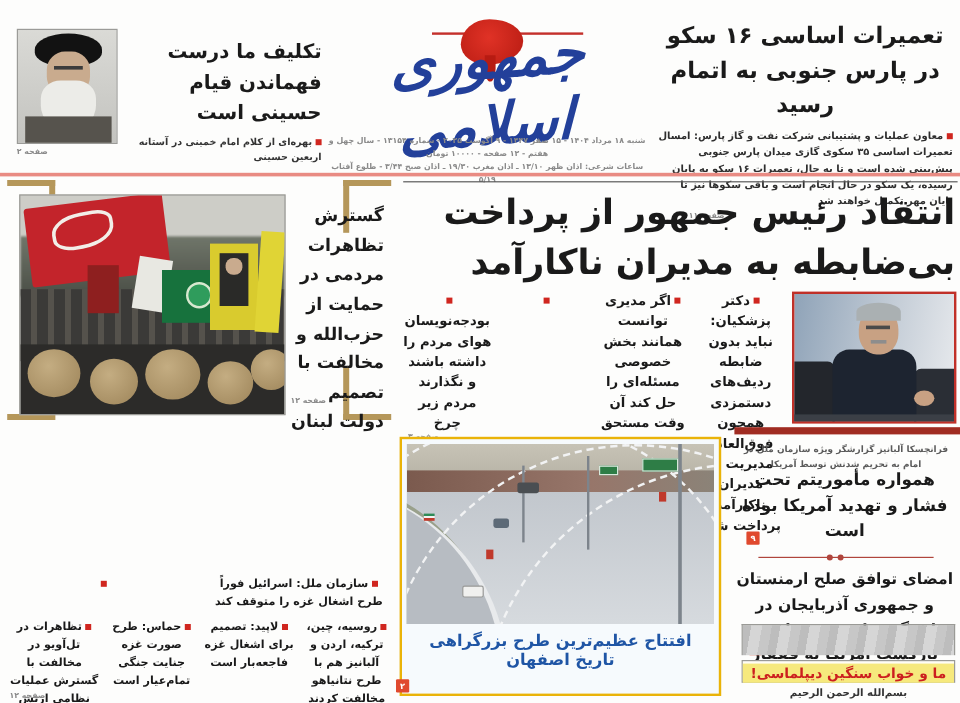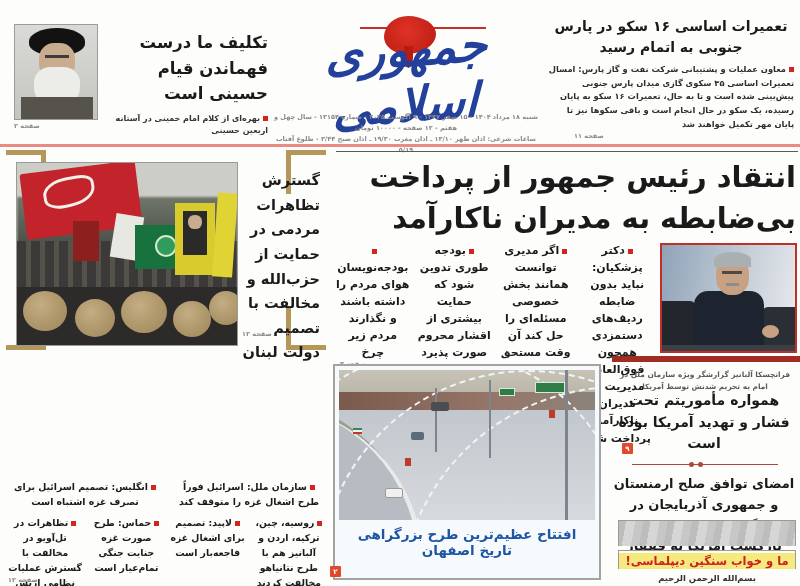--- a/index.html
+++ b/index.html
@@ -26,21 +26,21 @@
   .brief-k { margin-top:6px; font-size:8px; font-weight:700; color:#333; line-height:1.6; }
   .masthead { left:272px; top:6px; width:272px; height:104px; }
   .mast-line { position:absolute; left:88px; top:21px; width:126px; height:2px; background:#c4302b; }
   .mast-splash { position:absolute; left:112px; top:10px; width:52px; height:38px; background:radial-gradient(circle at 45% 40%, #e03226, #b71b12); border-radius:46% 54% 58% 42%/55% 48% 52% 45%; }
   .mast-drip { position:absolute; left:132px; top:40px; width:9px; height:22px; background:#b71b12; border-radius:0 0 60% 60%; }
   .mast-title { position:absolute; right:2px; top:16px; width:100%; text-align:center;
     font-size:47px; font-weight:700; font-style:italic; color:#23409a;
     transform:rotate(-4deg) skewX(-5deg); letter-spacing:-2px; }
   .datelines { left:268px; top:112px; width:276px; text-align:center; line-height:1.7; }
   .plat { left:548px; top:16px; width:246px; text-align:center; }
-  .plat-h { font-size:14px; font-weight:700; line-height:1.5; }
+  .plat-h { font-size:19px; font-weight:700; line-height:1.5; }
   .plat-b { margin-top:5px; font-size:8.3px; font-weight:700; color:#2e2e2e; text-align:right; line-height:1.65; }
   .hdr-rule { left:0; top:144px; width:800px; height:3px; background:#e98b83; }   
   .protest { left:16px; top:162px; width:222px; height:184px; border:1px solid #9a9a96; overflow:hidden; background:#cdcdc7; }
   .pr-trees { position:absolute; left:0; top:34px; width:100%; height:50px; background:linear-gradient(#70766a,#4a4e46); filter:blur(1px); }
   .pr-crowd { position:absolute; left:0; top:78px; width:100%; height:60px; background:repeating-linear-gradient(90deg,#3b3a38 0 9px,#55524c 9px 14px); }
   .pr-helmets { position:absolute; left:0; top:124px; width:100%; height:60px; background:#2c2b29; }
   .helmet { position:absolute; background:radial-gradient(circle at 40% 35%, #c4ad82, #9d8459); border-radius:50%; }
   .pr-redflag { position:absolute; left:6px; top:4px; width:116px; height:66px; background:#c3242b; transform:rotate(-7deg); border-radius:3px; }
   .pr-motif { position:absolute; left:26px; top:14px; width:52px; height:30px; border:3px solid #f2eee8; border-radius:50% 30% 55% 35%; transform:rotate(-10deg); }
   .pr-whiteflag { position:absolute; left:96px; top:52px; width:28px; height:44px; background:#e8e8e2; transform:rotate(9deg); }
@@ -67,21 +67,21 @@
   .pz-chairR { position:absolute; left:100px; top:62px; width:42px; height:50px; background:#2a2e35; border-radius:6px; }
   .pz-torso { position:absolute; left:32px; top:46px; width:70px; height:64px; background:#1d2430; border-radius:14px 14px 0 0; }
   .pz-head { position:absolute; left:54px; top:12px; width:33px; height:38px; background:#c8a183; border-radius:45%; }
   .pz-hair { position:absolute; left:52px; top:7px; width:37px; height:15px; background:#aab0b2; border-radius:50% 50% 0 0; }
   .pz-brow { position:absolute; left:60px; top:26px; width:20px; height:3px; background:#4a4a4a; }
   .pz-mus { position:absolute; left:64px; top:38px; width:13px; height:3px; background:#8d8d8d; }
   .pz-hand { position:absolute; left:100px; top:80px; width:17px; height:13px; background:#c8a183; border-radius:50%; }
   .pz-desk { position:absolute; left:0; top:100px; width:137px; height:10px; background:#3b3f46; }
   .right-rule { left:612px; top:356px; width:188px; height:6px; background:#a02c22; }
   
-  .hw-box { left:333px; top:364px; width:268px; height:216px; border:2px solid #a3a3a3; background:#f6fafd; }
+  .hw-box { left:333px; top:364px; width:268px; height:216px; border:2px solid #eab308; background:#f6fafd; }
   .hw { position:absolute; left:4px; top:4px; width:256px; height:150px; overflow:hidden; background:#c6cbd1; }
   .hw-sky { position:absolute; left:0; top:0; width:100%; height:34px; background:linear-gradient(#c7c3b6,#b4b0a3); }
   .hw-build { position:absolute; left:0; top:22px; width:100%; height:20px; background:linear-gradient(90deg,#7b5a4e,#97766a 60%,#8b8378); }
   .hw-road { position:absolute; left:0; top:40px; width:100%; height:110px; background:linear-gradient(#c2c7cd,#d6dade); }
   .hw-green { position:absolute; left:-250px; top:26px; width:330px; height:330px; background:#99a08b; border-radius:50%; }
   .hw-wall { position:absolute; left:-236px; top:34px; width:320px; height:320px; background:#b7bcc2; border-radius:50%; border-right:5px solid #e8eaec; }
   .hw-lane { position:absolute; border:2px dashed #f2f3f4; border-radius:50%; }
   .hw-pole { position:absolute; width:2px; background:#7d848c; }
   .hw-sign { position:absolute; background:#2e7d46; border:1px solid #d8e8dc; }
   .hw-flag { position:absolute; width:9px; height:6px; background:linear-gradient(#2e8b57 33%,#f2f2f2 33% 66%,#c0392b 66%); }
@@ -165,36 +165,36 @@
     <div class="pr-ybanner"></div>
     <div class="pr-portrait"></div>
     <div class="pr-face"></div>
     <div class="pr-yflag2"></div>
   </div>
   <div class="abs leb-cap">گسترش تظاهرات مردمی در حمایت از حزب‌الله و مخالفت با تصمیم دولت لبنان</div>
   <div class="abs tiny" style="left:242px; top:330px;">صفحه ۱۲</div>
 
   <div class="abs gz-row1">
     <div><span class="sq"></span><span>سازمان ملل: اسرائیل فوراً طرح اشغال غزه را متوقف کند</span></div>
-    <div><span class="sq"></span><span>انگلیس: تصمیم اسرائیل برای تصرف غزه اشتباه است</span></div>
+    <div><span class="sq"></span></div>
   </div>
   <div class="abs gz-row2">
     <div><span class="sq"></span><span>روسیه، چین، ترکیه، اردن و آلبانیز هم با طرح نتانیاهو مخالفت کردند</span></div>
     <div><span class="sq"></span><span>لاپید: تصمیم برای اشغال غزه فاجعه‌بار است</span></div>
     <div><span class="sq"></span><span>حماس: طرح صورت غزه جنایت جنگی تمام‌عیار است</span></div>
     <div><span class="sq"></span><span>تظاهرات در تل‌آویو در مخالفت با گسترش عملیات نظامی ارتش رژیم اسرائیل در غزه</span></div>
   </div>
   <div class="abs tiny" style="left:8px; top:576px;">صفحه ۱۲</div>
 
   <div class="abs lead-rule"></div>
   <div class="abs lead-h">انتقاد رئیس جمهور از پرداخت بی‌ضابطه به مدیران ناکارآمد</div>
   <div class="abs lead-bullets">
     <div><span class="sq"></span><span>دکتر پزشکیان: نباید بدون ضابطه ردیف‌های دستمزدی همچون فوق‌العاده مدیریت به مدیران ناکارآمد پرداخت شود</span></div>
     <div><span class="sq"></span><span>اگر مدیری توانست همانند بخش خصوصی مسئله‌ای را حل کند آن وقت مستحق پاداش‌های مدیریتی خواهد بود</span></div>
-    <div><span class="sq"></span><span>بودجه طوری تدوین شود که حمایت بیشتری از اقشار محروم صورت پذیرد</span></div>
+    <div><span class="sq"></span></div>
     <div><span class="sq"></span><span>بودجه‌نویسان هوای مردم را داشته باشند و نگذارند مردم زیر چرخ فشارهای اقتصادی خرد شوند</span></div>
   </div>
   <div class="abs tiny" style="left:340px; top:360px;">صفحه ۳</div>
 
   <div class="abs pz-photo">
     <div class="pz-chairL"></div>
     <div class="pz-chairR"></div>
     <div class="pz-torso"></div>
     <div class="pz-head"></div>
     <div class="pz-hair"></div>

